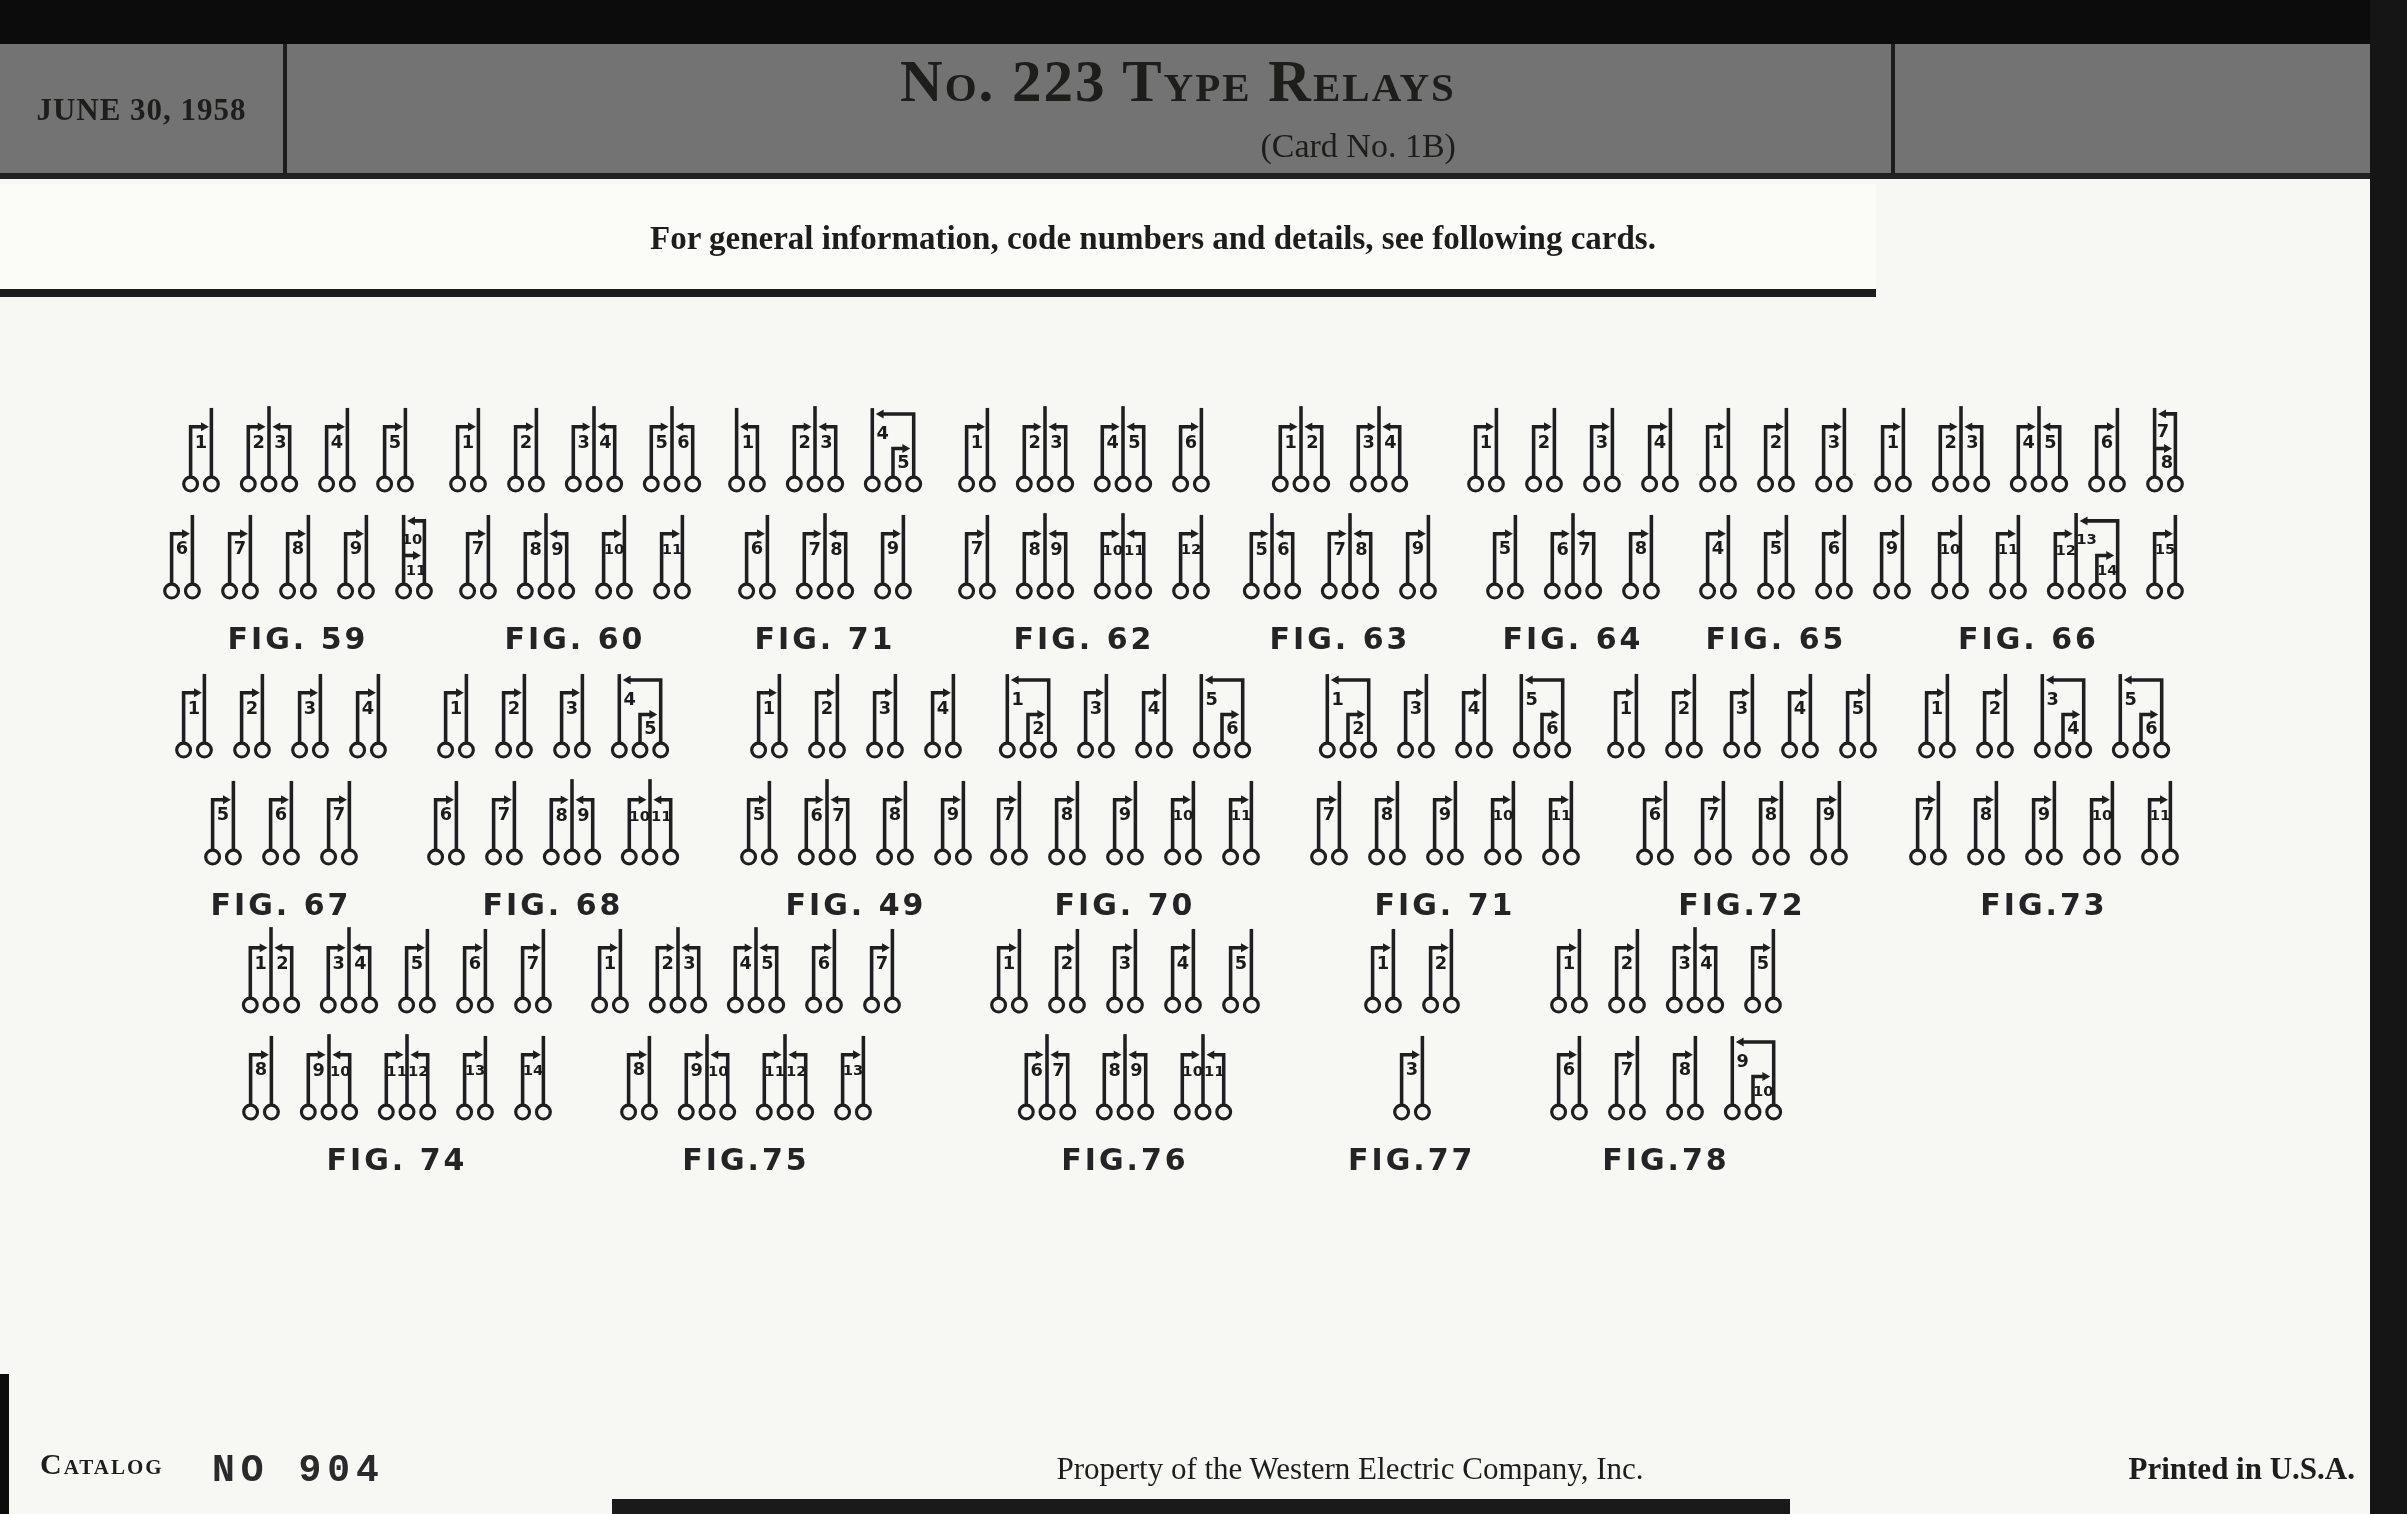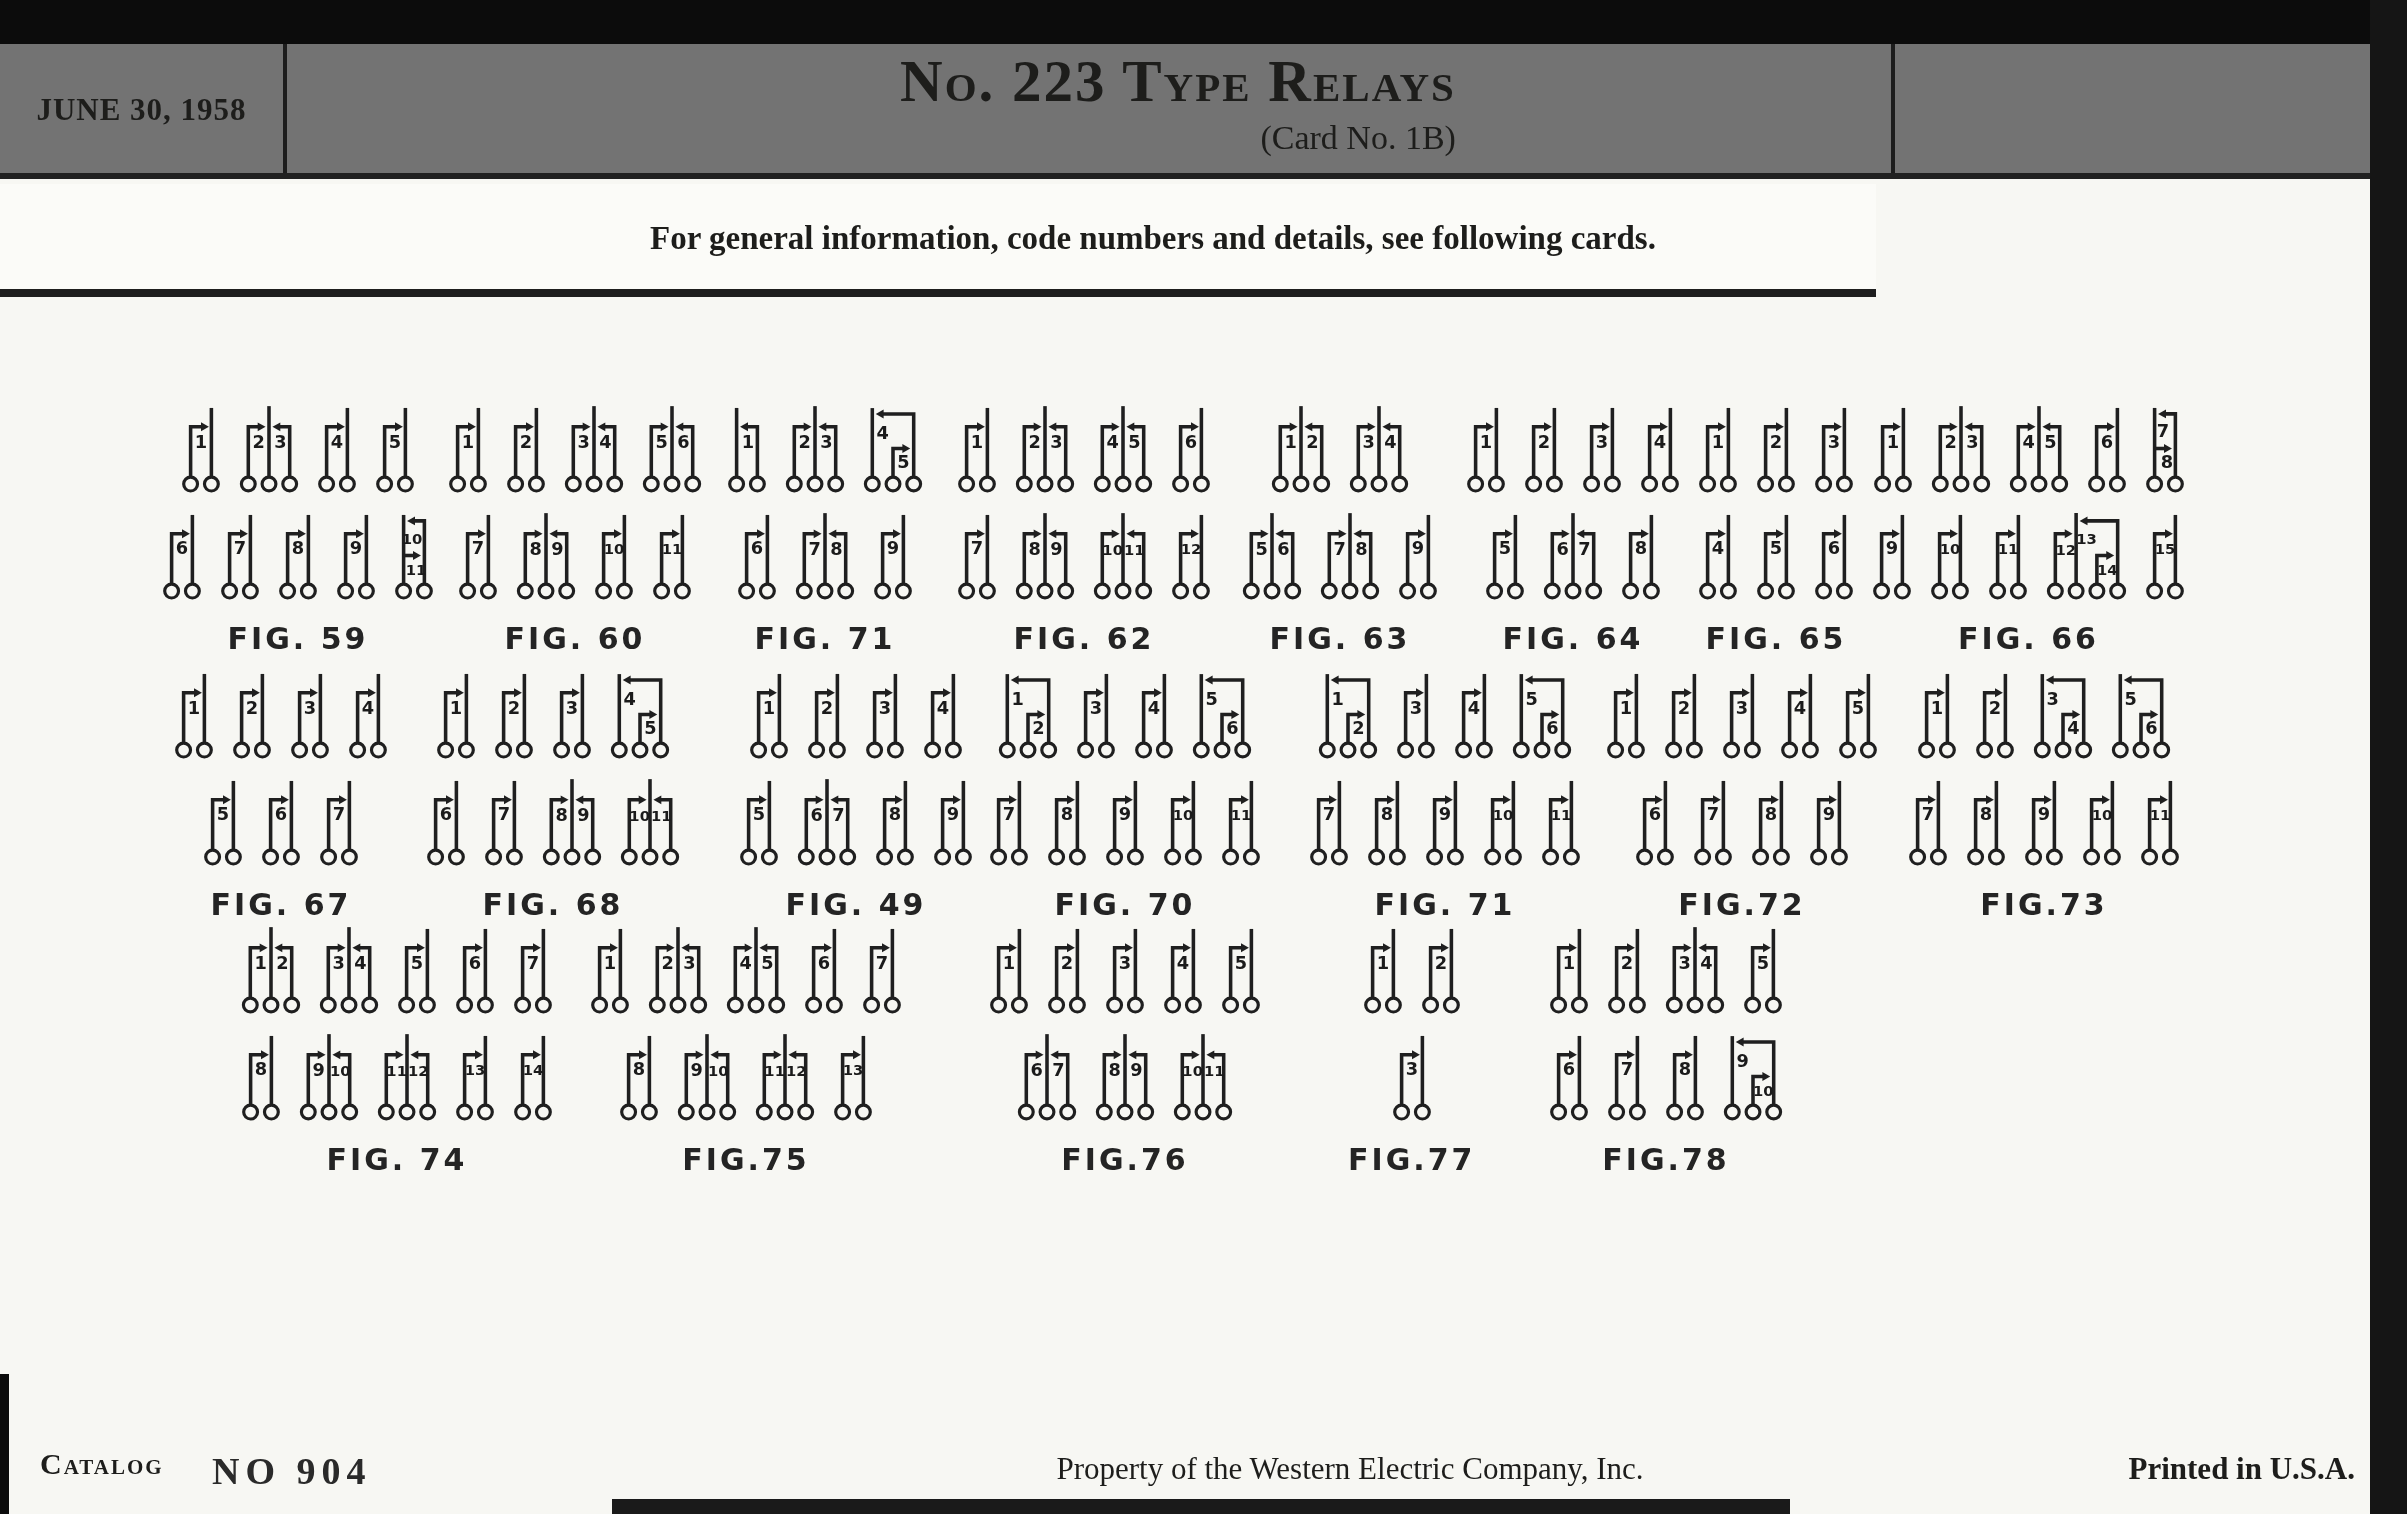--- a/index.html
+++ b/index.html
@@ -23,21 +23,21 @@
   #vline1 { left: 283px; } #vline2 { left: 1891px; }
   #date {
     position: absolute; left: 0; top: 48px; width: 283px; text-align: center;
     font-size: 31px; font-weight: bold; letter-spacing: 1px;
   }
   #title-block { position: absolute; left: 1178px; top: 8px; transform: translateX(-50%); text-align: right; }
   #title {
     font-size: 59px; font-weight: bold; font-variant: small-caps;
     letter-spacing: 2px; line-height: 1.0; white-space: nowrap;
   }
-  #card-no { font-size: 34px; margin-top: 8px; }
+  #card-no { font-size: 34px; margin-top: 16px; }
 
   #subband {
     position: absolute; left: 0; top: 184px; width: 1876px; height: 113px;
     border-bottom: 8px solid #1e1e1e; background: #fbfbf8;
   }
   #subtitle {
     position: absolute; left: 1153px; top: 36px; transform: translateX(-50%);
     font-size: 33px; font-weight: bold; white-space: nowrap;
   }
 
@@ -50,21 +50,21 @@
   .fig-label {
     margin-top: 20px; font-family: "DejaVu Sans", sans-serif; font-weight: bold;
     font-size: 30px; letter-spacing: 3px; color: #242424; white-space: nowrap;
   }
 
   #catalog-label {
     position: absolute; left: 40px; top: 1447px; font-size: 30px; font-weight: bold;
     font-variant: small-caps; letter-spacing: 2px;
   }
   #catalog-no {
-    position: absolute; left: 212px; top: 1449px; font-family: Liberation Serif, serif;
+    position: absolute; left: 212px; top: 1449px; font-family: Liberation Mono, monospace;
     font-weight: bold; font-size: 38px; letter-spacing: 6px; color: #2a2a2a;
   }
   #property {
     position: absolute; left: 1350px; top: 1451px; transform: translateX(-50%);
     font-size: 31px; font-weight: normal; white-space: nowrap;
   }
   #printed {
     position: absolute; right: 53px; top: 1451px; font-size: 31px; font-weight: bold; white-space: nowrap;
   }
 </style>

